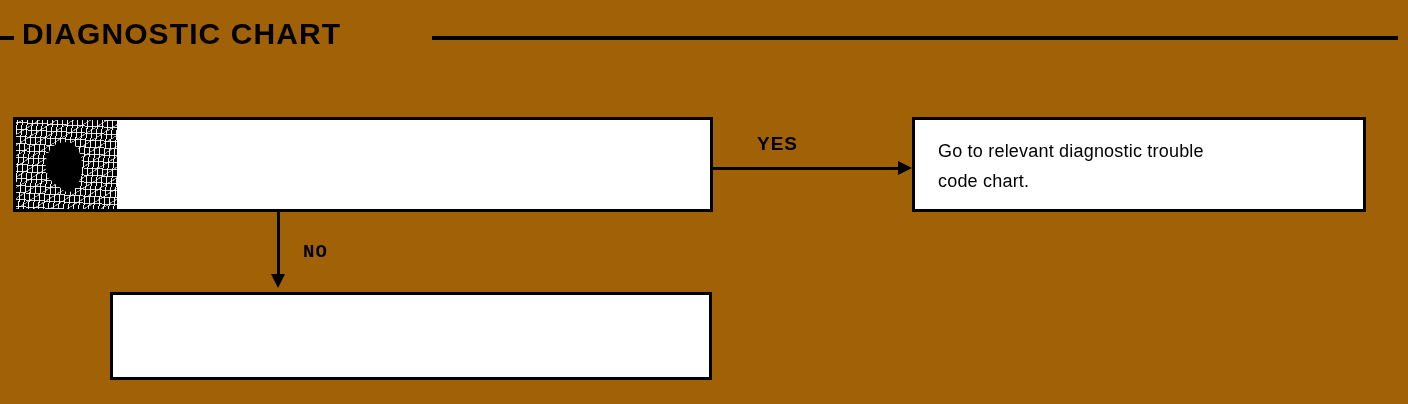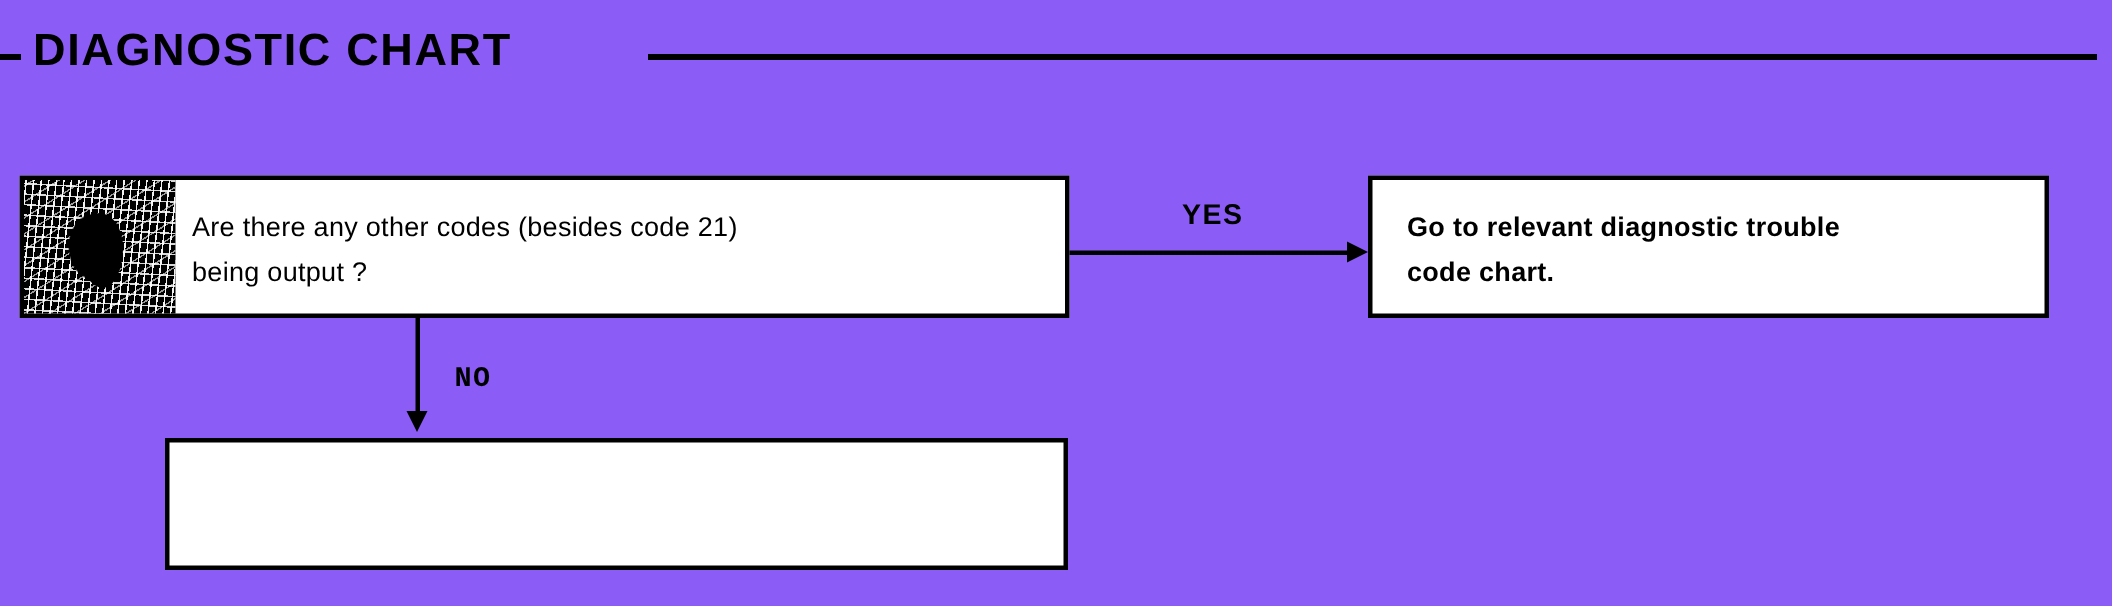--- a/index.html
+++ b/index.html
@@ -10,21 +10,21 @@
   }
   body {
     font-family: "Liberation Sans", sans-serif;
     -webkit-font-smoothing: none;
   }
 
   #page {
     position: relative;
     width: 1408px;
     height: 404px;
-    background: #8b5cf6;
+    background: #a16207;
     overflow: hidden;
   }
 
   
   .hdr-dash-left {
     position: absolute;
     left: 0px;
     top: 36px;
     width: 14px;
     height: 4px;
@@ -105,21 +105,20 @@
   #box-goto {
     left: 912px;
     top: 117px;
     width: 454px;
     height: 95px;
   }
   #goto-text {
     left: 938px;
     top: 136px;
     width: 420px;
-    font-weight: bold;
   }
 
   #box-replace {
     left: 110px;
     top: 292px;
     width: 602px;
     height: 88px;
   }
   #replace-text {
     left: 142px;
@@ -173,21 +172,21 @@
   .branch-label {
     position: absolute;
     color: #000000;
     font-size: 19px;
     font-weight: bold;
     letter-spacing: 1px;
     line-height: 22px;
     white-space: nowrap;
   }
   #label-yes {
-    left: 788px;
+    left: 757px;
     top: 133px;
   }
   #label-no {
     left: 303px;
     top: 241px;
     font-family: Liberation Mono, monospace;
   }
 </style>
 </head>
 <body>
@@ -195,22 +194,20 @@
 <div id="page">
 
   <div class="hdr-dash-left"></div>
   <div class="hdr-title">DIAGNOSTIC CHART</div>
   <div class="hdr-rule"></div>
 
   <div class="box" id="box-question"></div>
   <div class="scan-blot">
     <div class="scan-blot-core"></div>
   </div>
-  <div class="box-text" id="question-text">Are there any other codes (besides code 21)
-being output ?</div>
 
   <div class="conn-h" id="conn-yes-line"></div>
   <div id="conn-yes-arrow"></div>
   <div class="branch-label" id="label-yes">YES</div>
 
   <div class="box" id="box-goto"></div>
   <div class="box-text" id="goto-text">Go to relevant diagnostic trouble
 code chart.</div>
 
   <div class="conn-v" id="conn-no-line"></div>

